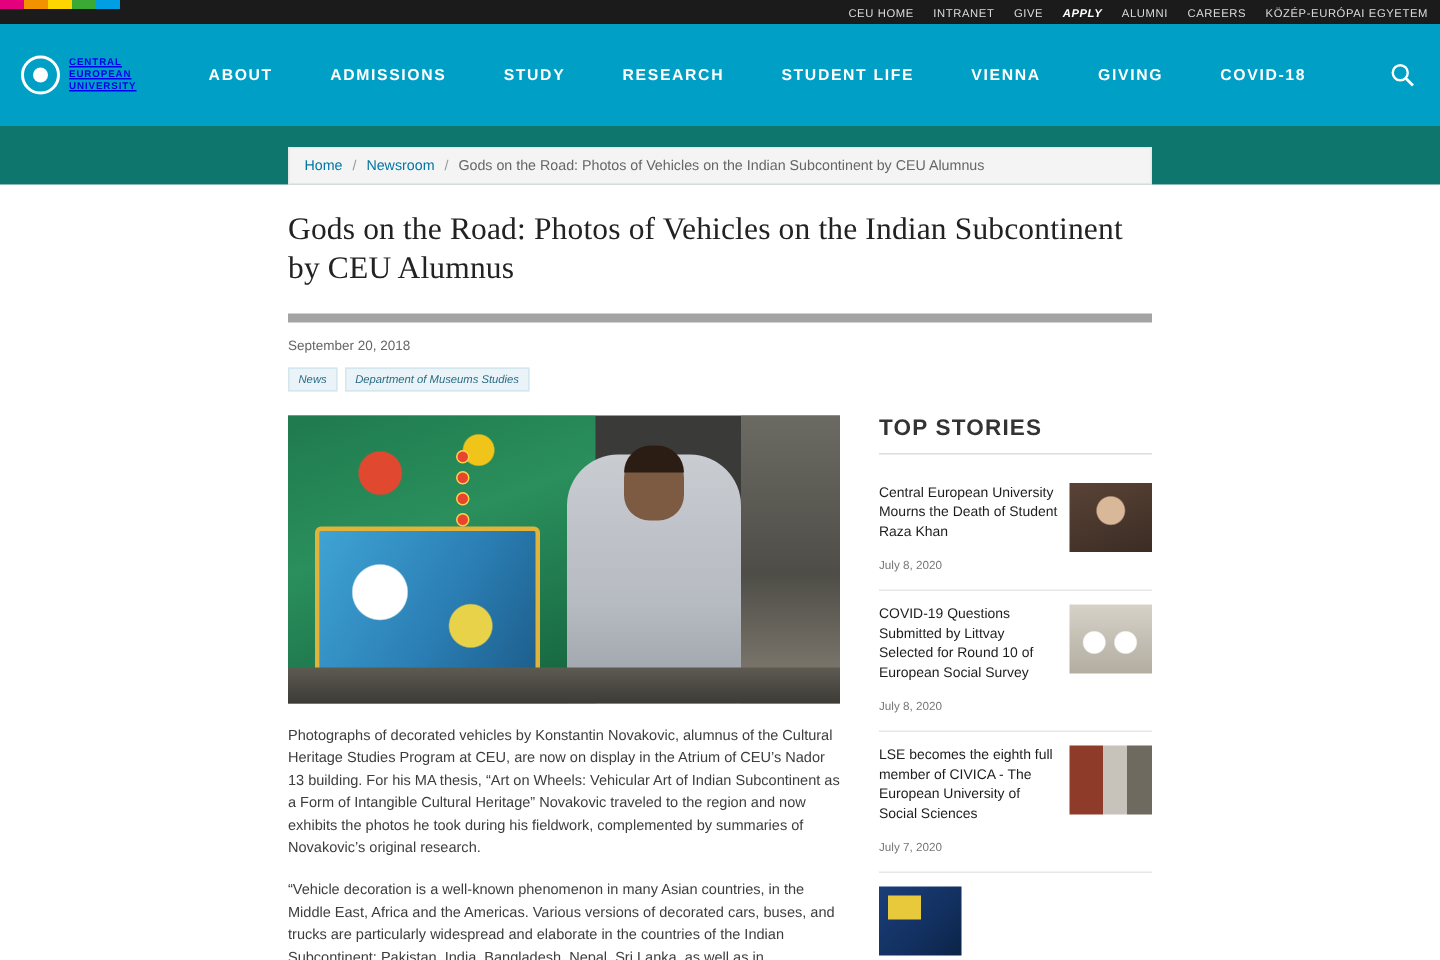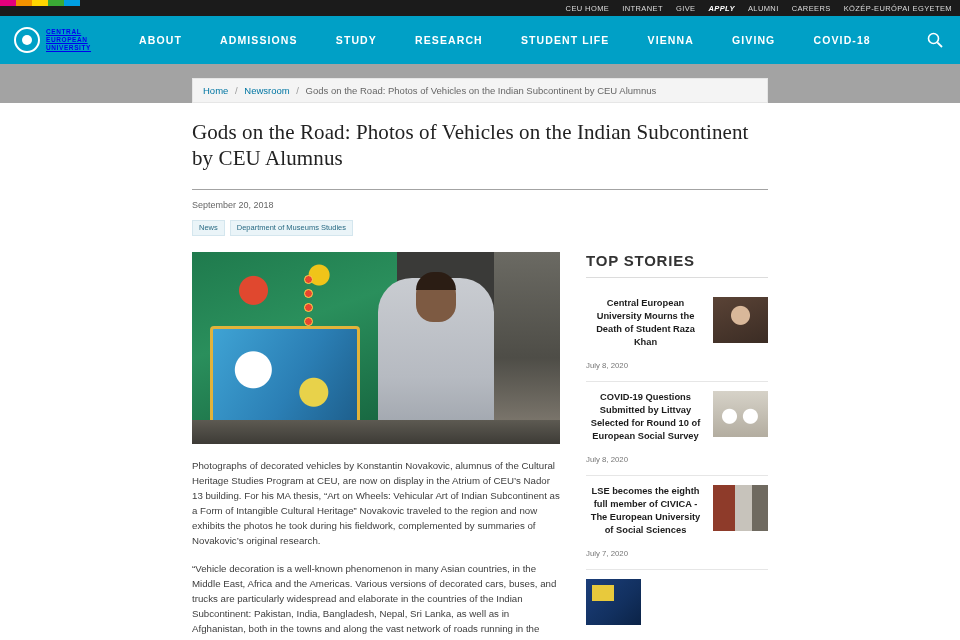--- a/index.html
+++ b/index.html
@@ -39,21 +39,21 @@
     color: #dddddd;
     font-size: 7.5px;
     letter-spacing: .4px;
     text-decoration: none;
     text-transform: uppercase;
   }
   .topbar-links a.active { color: #ffffff; font-weight: bold; font-style: italic; }
 
   
   .nav {
-    height: 48px;
+    height: 68px;
     background: #00a0c6;
     display: flex;
     align-items: center;
     color: #fff;
   }
   .logo {
     display: flex;
     align-items: center;
     padding-left: 14px;
     width: 110px;
@@ -97,21 +97,21 @@
   .nav-search {
     width: 50px;
     display: flex;
     justify-content: center;
   }
   .nav-search svg { display: block; }
 
   
   .breadcrumb-wrap {
     padding: 14px 0 0 0;
-    background: #a3a3a3;
+    background: #0f766e;
   }
   .breadcrumb {
     margin: 0 auto;
     width: 576px;
     background: #f4f4f4;
     border: 1px solid #e6e6e6;
     font-size: 9.5px;
     padding: 6px 10px;
     color: #666;
   }
@@ -129,33 +129,34 @@
     font-size: 21px;
     line-height: 26px;
     font-weight: normal;
     color: #222;
     margin: 0 0 18px 0;
     letter-spacing: .1px;
   }
   .meta-date {
     font-size: 9px;
     color: #666;
-    border-top: 1px solid #a3a3a3;
+    border-top: 6px solid #a3a3a3;
     padding-top: 10px;
     margin-bottom: 10px;
   }
   .tags { display: flex; gap: 5px; margin-bottom: 16px; }
   .tag {
     background: #eaf4f8;
     color: #2a6b84;
     border: 1px solid #d4e6ee;
     font-size: 7.5px;
     padding: 3px 6px;
     line-height: 1;
     text-decoration: none;
+    font-style: italic;
   }
 
   
   .cols { display: flex; gap: 26px; }
   .main-col { width: 368px; }
   .side-col { width: 182px; }
 
   .hero {
     width: 368px;
     height: 192px;
@@ -244,26 +245,25 @@
     gap: 8px;
     padding: 9px 0;
     border-bottom: 1px solid #e6e6e6;
     align-items: flex-start;
   }
   .story:last-child { border-bottom: none; }
   .story-text { flex: 1; }
   .story-title {
     font-size: 9.3px;
     line-height: 13px;
-    font-weight: bold;
+    font-weight: normal;
     color: #1c1c1c;
     margin-bottom: 5px;
     display: block;
     text-decoration: none;
-    text-align: center;
   }
   .story-date { font-size: 7.8px; color: #777; }
   .thumb {
     width: 55px; height: 46px;
     flex: none;
     background: #999;
   }
   .thumb.t1 { background:
       radial-gradient(circle at 50% 40%, #d9b89a 0 9px, transparent 10px),
       linear-gradient(160deg, #5a4336 0%, #3b2c24 100%); }

